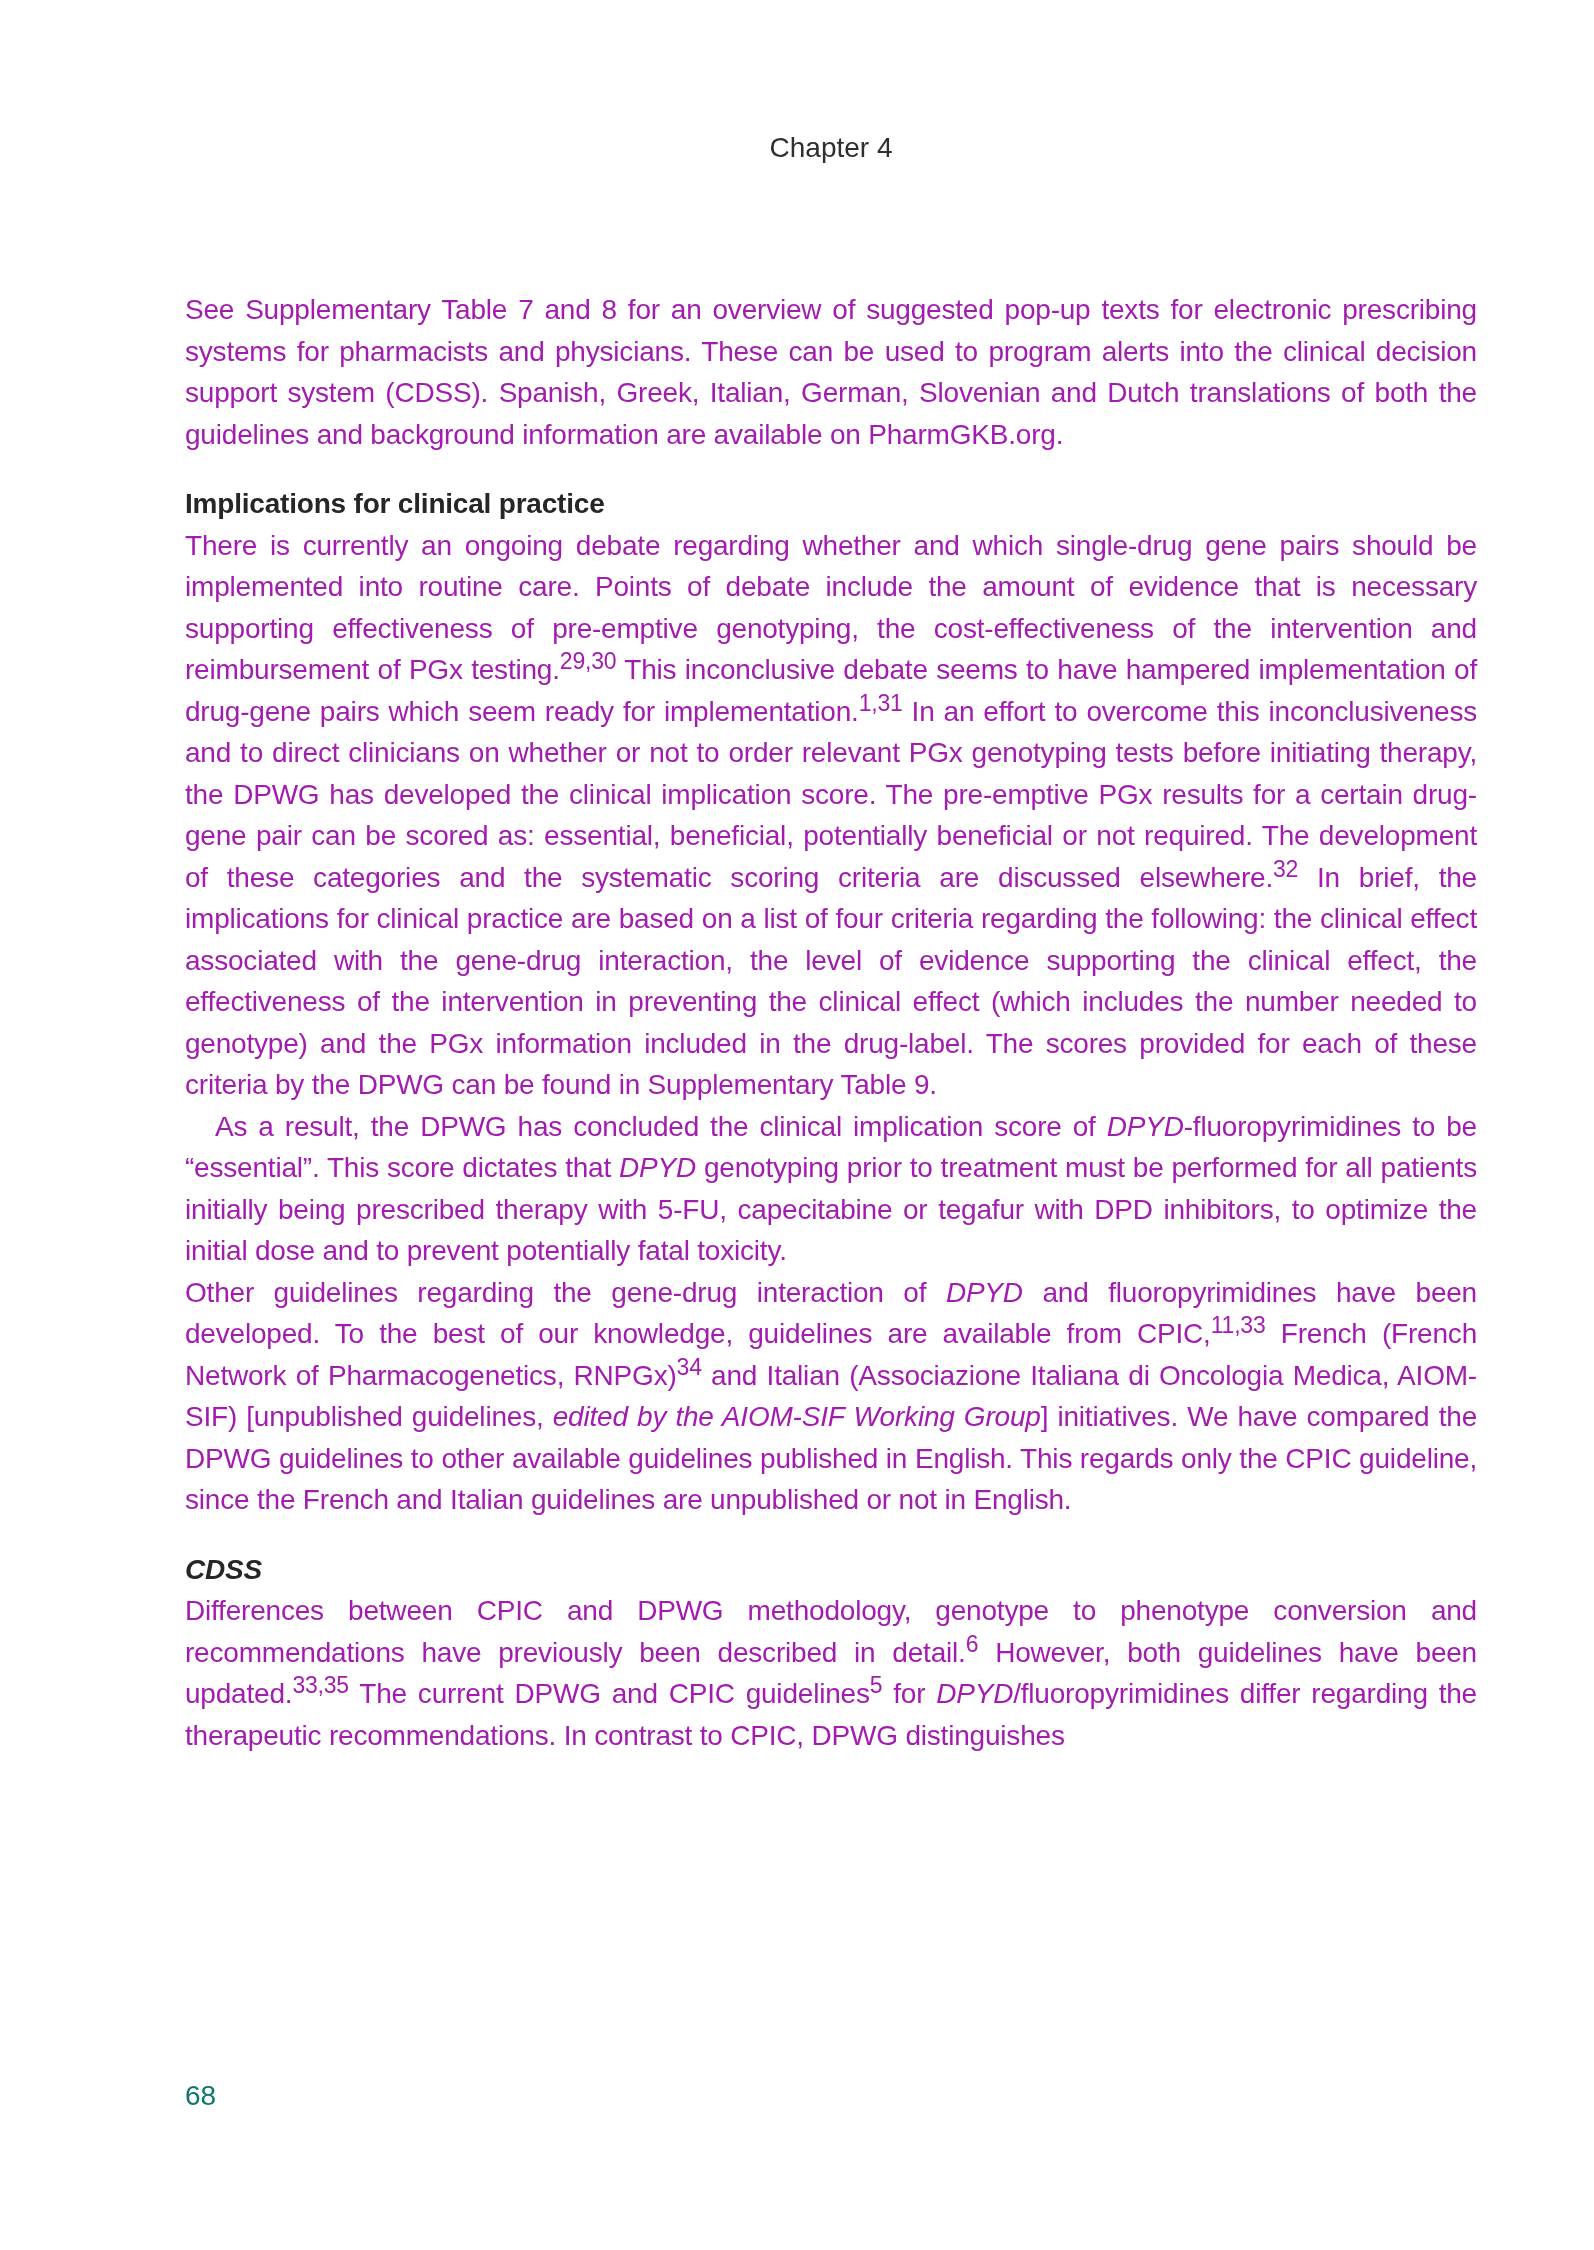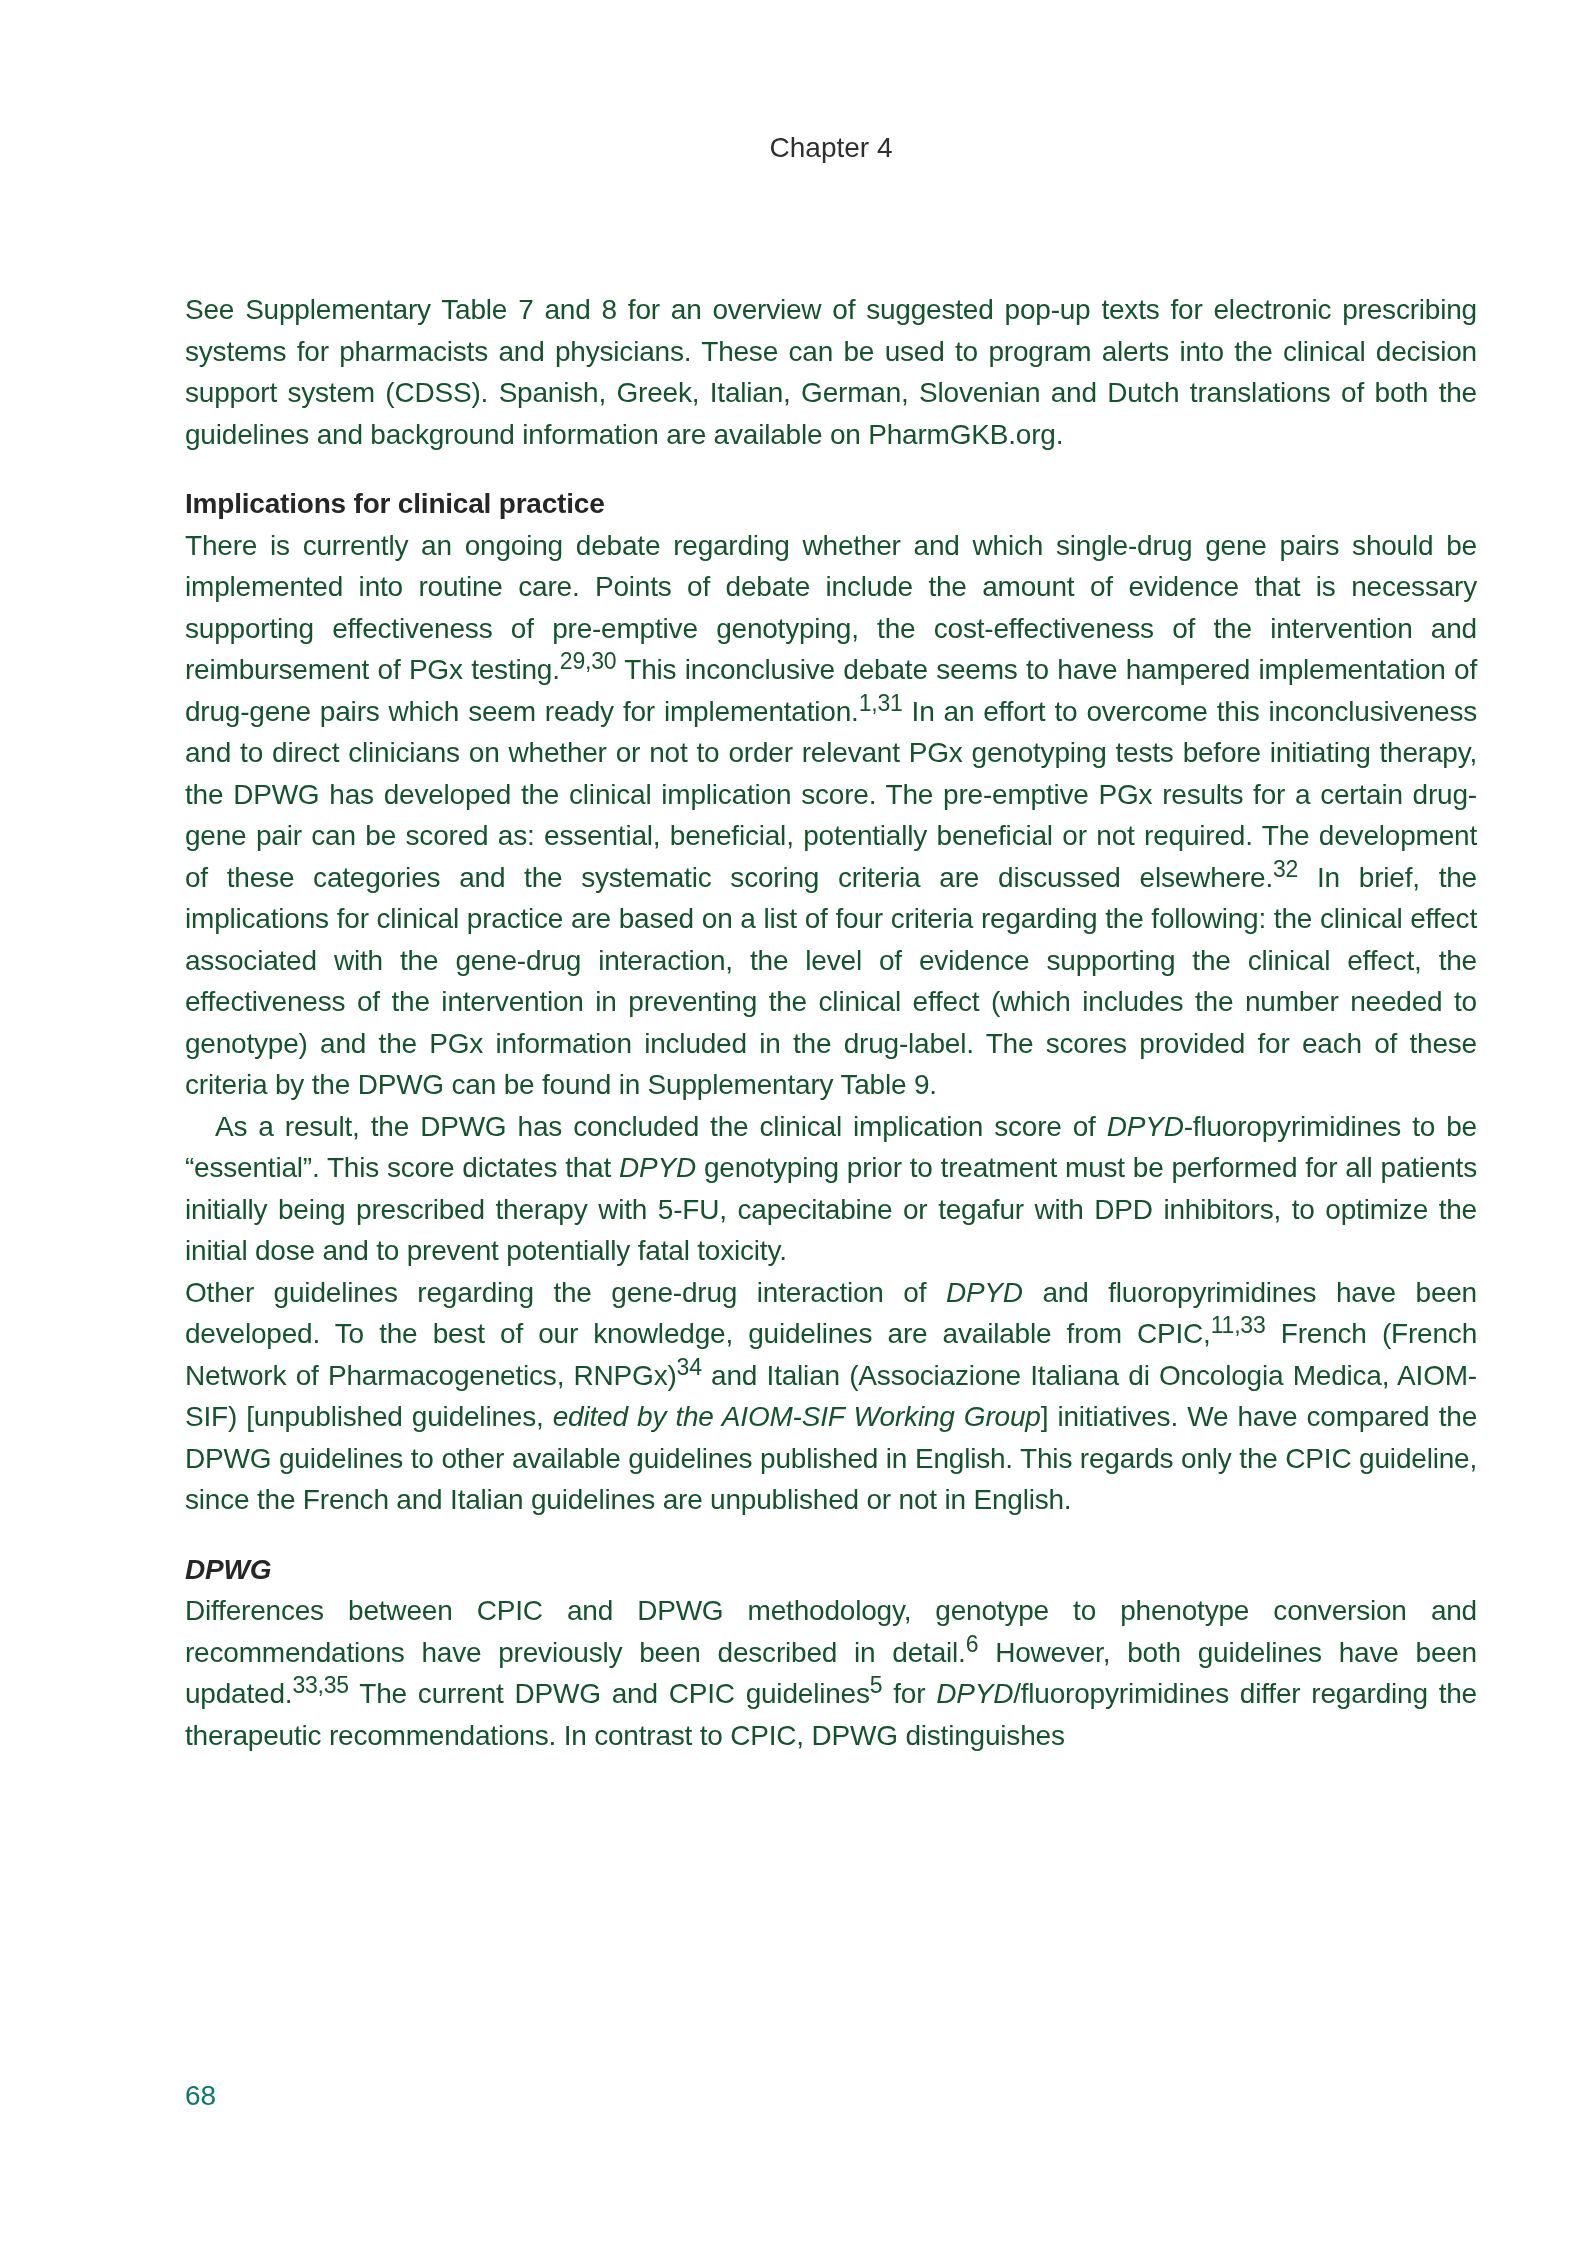--- a/index.html
+++ b/index.html
@@ -24,21 +24,21 @@
     text-align: center;
   }
   .content {
     margin-top: 125px;
   }
   .para {
     margin: 0;
     font-size: 28px;
     line-height: 41.5px;
     text-align: justify;
-    color: #14532d;
+    color: #a21caf;
     letter-spacing: -0.2px;
   }
   .para.indent { text-indent: 30px; }
   .heading {
     margin: 28px 0 0 0;
     font-size: 28px;
     line-height: 41.5px;
     font-weight: bold;
     color: #262626;
     letter-spacing: -0.2px;
@@ -63,18 +63,18 @@
 
 <div class="page">
   <div class="chapter-header">Chapter 4</div>
 
   <div class="content" id="content">
       <p class="para"><span>See Supplementary Table 7 and 8 for an overview of suggested pop-up texts for electronic prescribing systems for pharmacists and physicians. These can be used to program alerts into the clinical decision support system (CDSS). Spanish, Greek, Italian, German, Slovenian and Dutch translations of both the guidelines and background information are available on PharmGKB.org.</span></p>
       <h2 class="heading">Implications for clinical practice</h2>
       <p class="para"><span>There is currently an ongoing debate regarding whether and which single-drug gene pairs should be implemented into routine care. Points of debate include the amount of evidence that is necessary supporting effectiveness of pre-emptive genotyping, the cost-effectiveness of the intervention and reimbursement of PGx testing.</span><span class="sup">29,30</span><span> This inconclusive debate seems to have hampered implementation of drug-gene pairs which seem ready for implementation.</span><span class="sup">1,31</span><span> In an effort to overcome this inconclusiveness and to direct clinicians on whether or not to order relevant PGx genotyping tests before initiating therapy, the DPWG has developed the clinical implication score. The pre-emptive PGx results for a certain drug-gene pair can be scored as: essential, beneficial, potentially beneficial or not required. The development of these categories and the systematic scoring criteria are discussed elsewhere.</span><span class="sup">32</span><span> In brief, the implications for clinical practice are based on a list of four criteria regarding the following: the clinical effect associated with the gene-drug interaction, the level of evidence supporting the clinical effect, the effectiveness of the intervention in preventing the clinical effect (which includes the number needed to genotype) and the PGx information included in the drug-label. The scores provided for each of these criteria by the DPWG can be found in Supplementary Table 9.</span></p>
       <p class="para indent"><span>As a result, the DPWG has concluded the clinical implication score of </span><span class="it">DPYD</span><span>-fluoropyrimidines to be “essential”. This score dictates that </span><span class="it">DPYD</span><span> genotyping prior to treatment must be performed for all patients initially being prescribed therapy with 5-FU, capecitabine or tegafur with DPD inhibitors, to optimize the initial dose and to prevent potentially fatal toxicity.</span></p>
       <p class="para"><span>Other guidelines regarding the gene-drug interaction of </span><span class="it">DPYD</span><span> and fluoropyrimidines have been developed. To the best of our knowledge, guidelines are available from CPIC,</span><span class="sup">11,33</span><span> French (French Network of Pharmacogenetics, RNPGx)</span><span class="sup">34</span><span> and Italian (Associazione Italiana di Oncologia Medica, AIOM-SIF) [unpublished guidelines, </span><span class="it">edited by the AIOM-SIF Working Group</span><span>] initiatives. We have compared the DPWG guidelines to other available guidelines published in English. This regards only the CPIC guideline, since the French and Italian guidelines are unpublished or not in English.</span></p>
-      <h2 class="heading italic">DPWG</h2>
+      <h2 class="heading italic">CDSS</h2>
       <p class="para"><span>Differences between CPIC and DPWG methodology, genotype to phenotype conversion and recommendations have previously been described in detail.</span><span class="sup">6</span><span> However, both guidelines have been updated.</span><span class="sup">33,35</span><span> The current DPWG and CPIC guidelines</span><span class="sup">5</span><span> for </span><span class="it">DPYD</span><span>/fluoropyrimidines differ regarding the therapeutic recommendations. In contrast to CPIC, DPWG distinguishes</span></p>
     </div>
 
   <div class="page-number">68</div>
 </div>
 
 </body></html>

